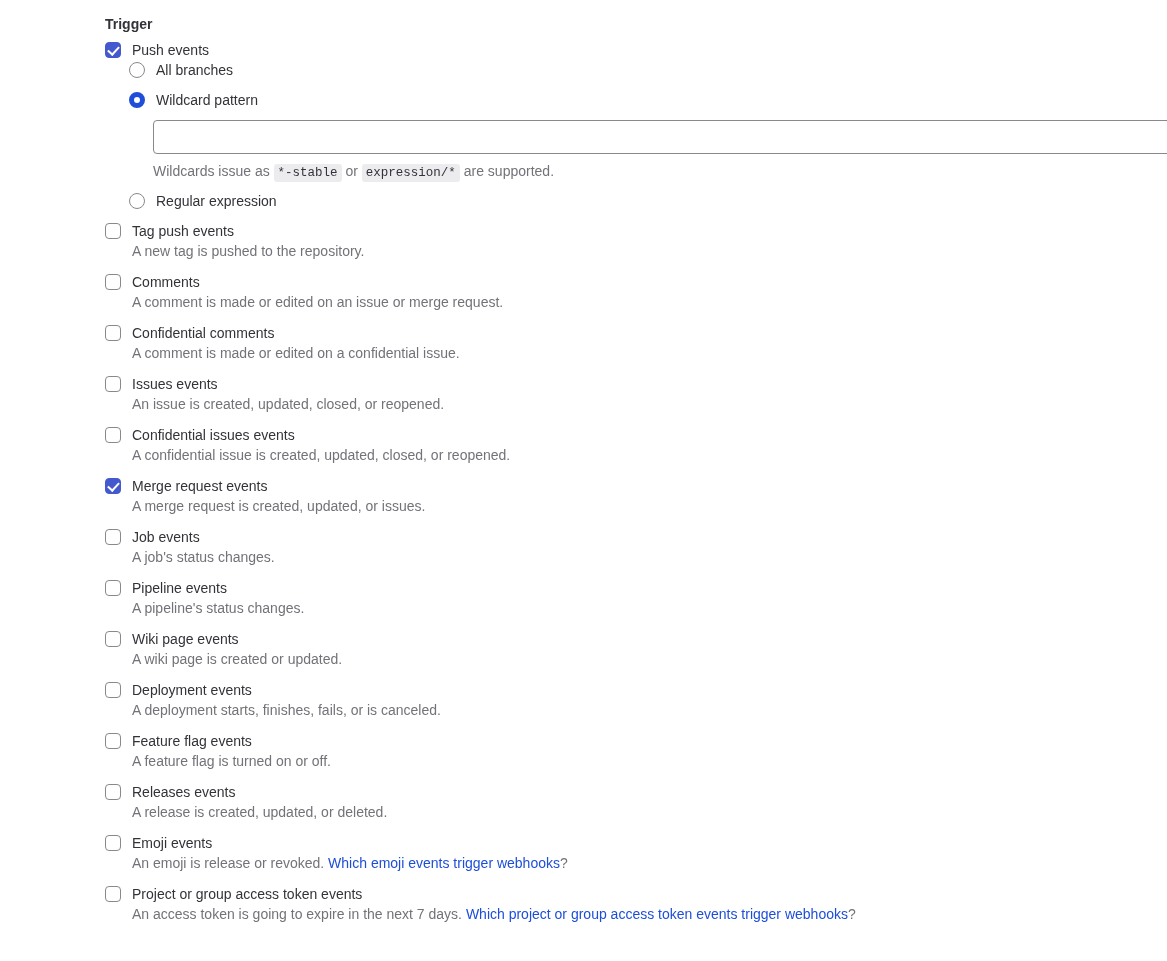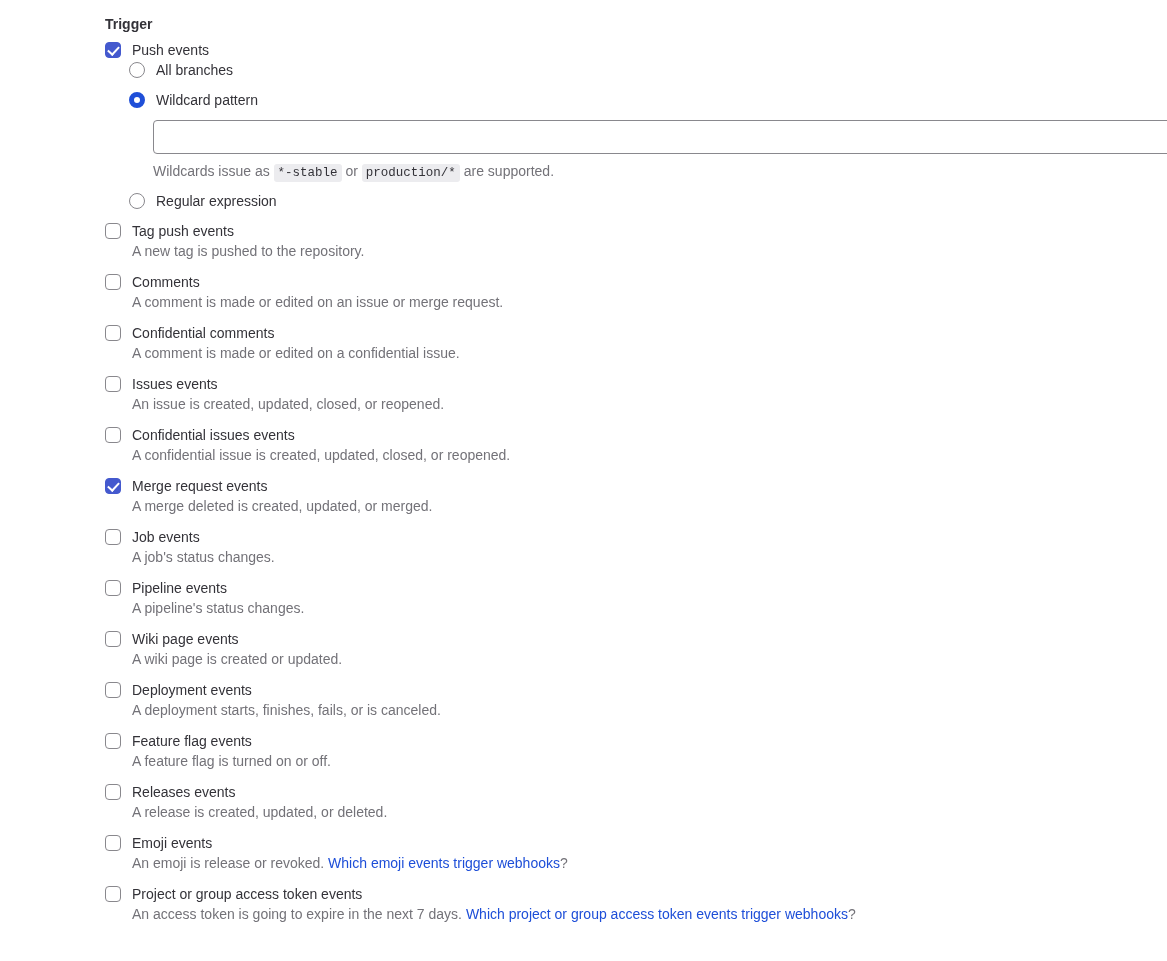--- a/index.html
+++ b/index.html
@@ -176,21 +176,21 @@
         <div class="radio-row">
           <span class="rbtn"></span>
           <span class="opt-label">All branches</span>
         </div>
         <div class="radio-row">
           <span class="rbtn selected"></span>
           <span class="opt-label">Wildcard pattern</span>
         </div>
         <div class="wildcard-block">
           <input type="text" class="wildcard-input" placeholder="" style="">
-          <span class="wildcard-help"><span>Wildcards issue as </span><code class="chip">*-stable</code><span> or </span><code class="chip">production/*</code><span> are supported.</span></span>
+          <span class="wildcard-help"><span>Wildcards issue as </span><code class="chip">*-stable</code><span> or </span><code class="chip">expression/*</code><span> are supported.</span></span>
         </div>
         <div class="radio-row">
           <span class="rbtn"></span>
           <span class="opt-label">Regular expression</span>
         </div>
       </div>
 
     <div id="event-list">
         <div class="opt-row">
           <span class="cbox"></span>
@@ -213,21 +213,21 @@
           <span class="opt-desc"><span>An issue is created, updated, closed, or reopened.</span></span>
         </div>
         <div class="opt-row">
           <span class="cbox"></span>
           <span class="opt-label">Confidential issues events</span>
           <span class="opt-desc"><span>A confidential issue is created, updated, closed, or reopened.</span></span>
         </div>
         <div class="opt-row">
           <span class="cbox checked"></span>
           <span class="opt-label">Merge request events</span>
-          <span class="opt-desc"><span>A merge deleted is created, updated, or merged.</span></span>
+          <span class="opt-desc"><span>A merge request is created, updated, or issues.</span></span>
         </div>
         <div class="opt-row">
           <span class="cbox"></span>
           <span class="opt-label">Job events</span>
           <span class="opt-desc"><span>A job's status changes.</span></span>
         </div>
         <div class="opt-row">
           <span class="cbox"></span>
           <span class="opt-label">Pipeline events</span>
           <span class="opt-desc"><span>A pipeline's status changes.</span></span>

